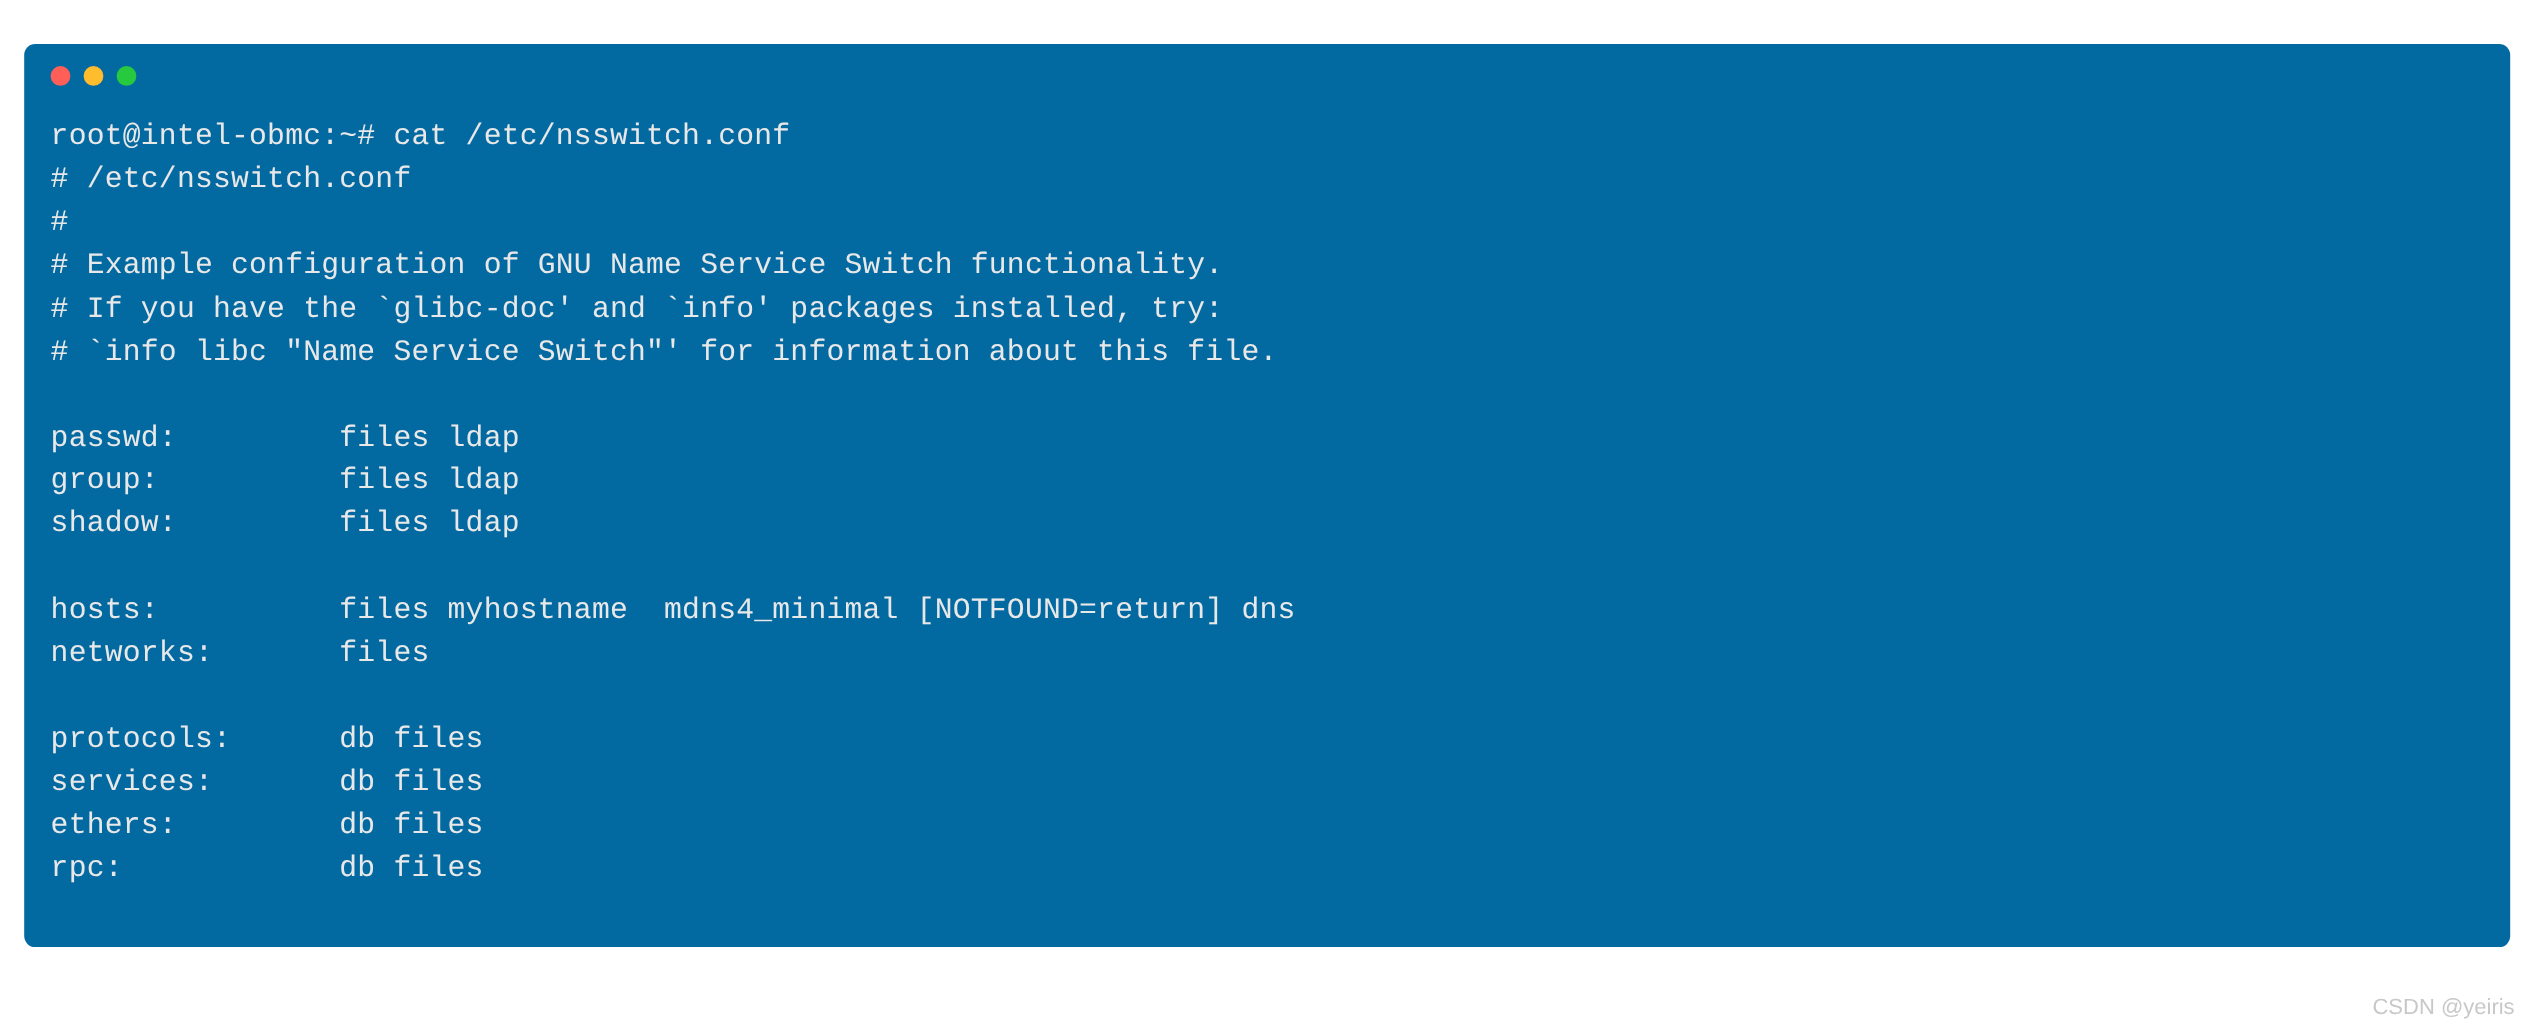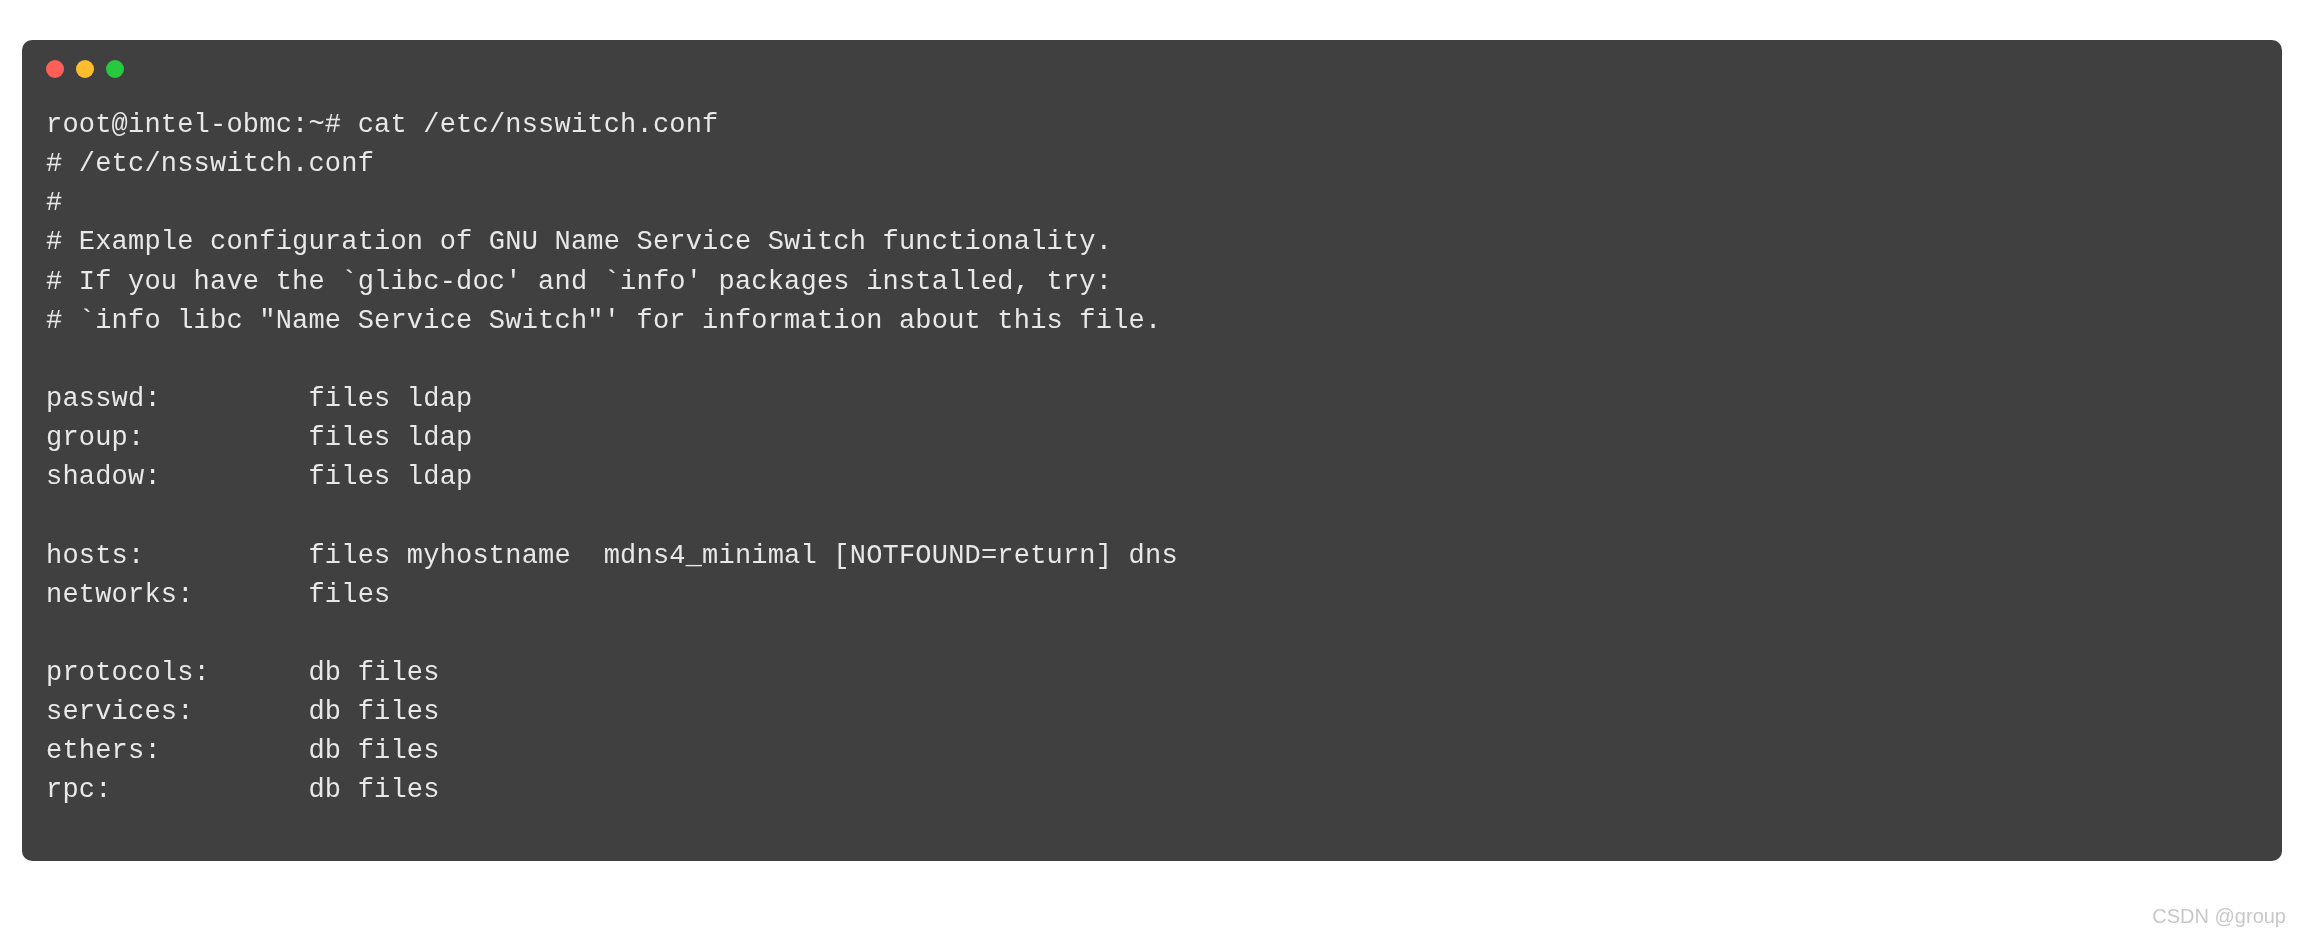--- a/index.html
+++ b/index.html
@@ -8,21 +8,21 @@
       box-sizing: border-box;
     }
     body {
       background: #ffffff;
       font-family: "SF Mono", "Monaco", "Menlo", "Consolas", "Courier New", monospace;
       padding: 20px;
       width: 2304px;
       height: 934px;
     }
     .terminal-window {
-      background: #404040;
+      background: #0369a1;
       border-radius: 10px;
       width: 2260px;
       margin: 20px auto 0 auto;
       padding: 0;
       overflow: hidden;
     }
     .window-controls {
       display: flex;
       gap: 12px;
       padding: 20px 24px 10px 24px;
@@ -76,13 +76,13 @@
 <span></span>
 <span>hosts:          files myhostname  mdns4_minimal [NOTFOUND=return] dns</span>
 <span>networks:       files</span>
 <span></span>
 <span>protocols:      db files</span>
 <span>services:       db files</span>
 <span>ethers:         db files</span>
 <span>rpc:            db files</span></div>
 </div>
 
-<div class="watermark">CSDN @group</div>
+<div class="watermark">CSDN @yeiris</div>
 
 </body></html>

